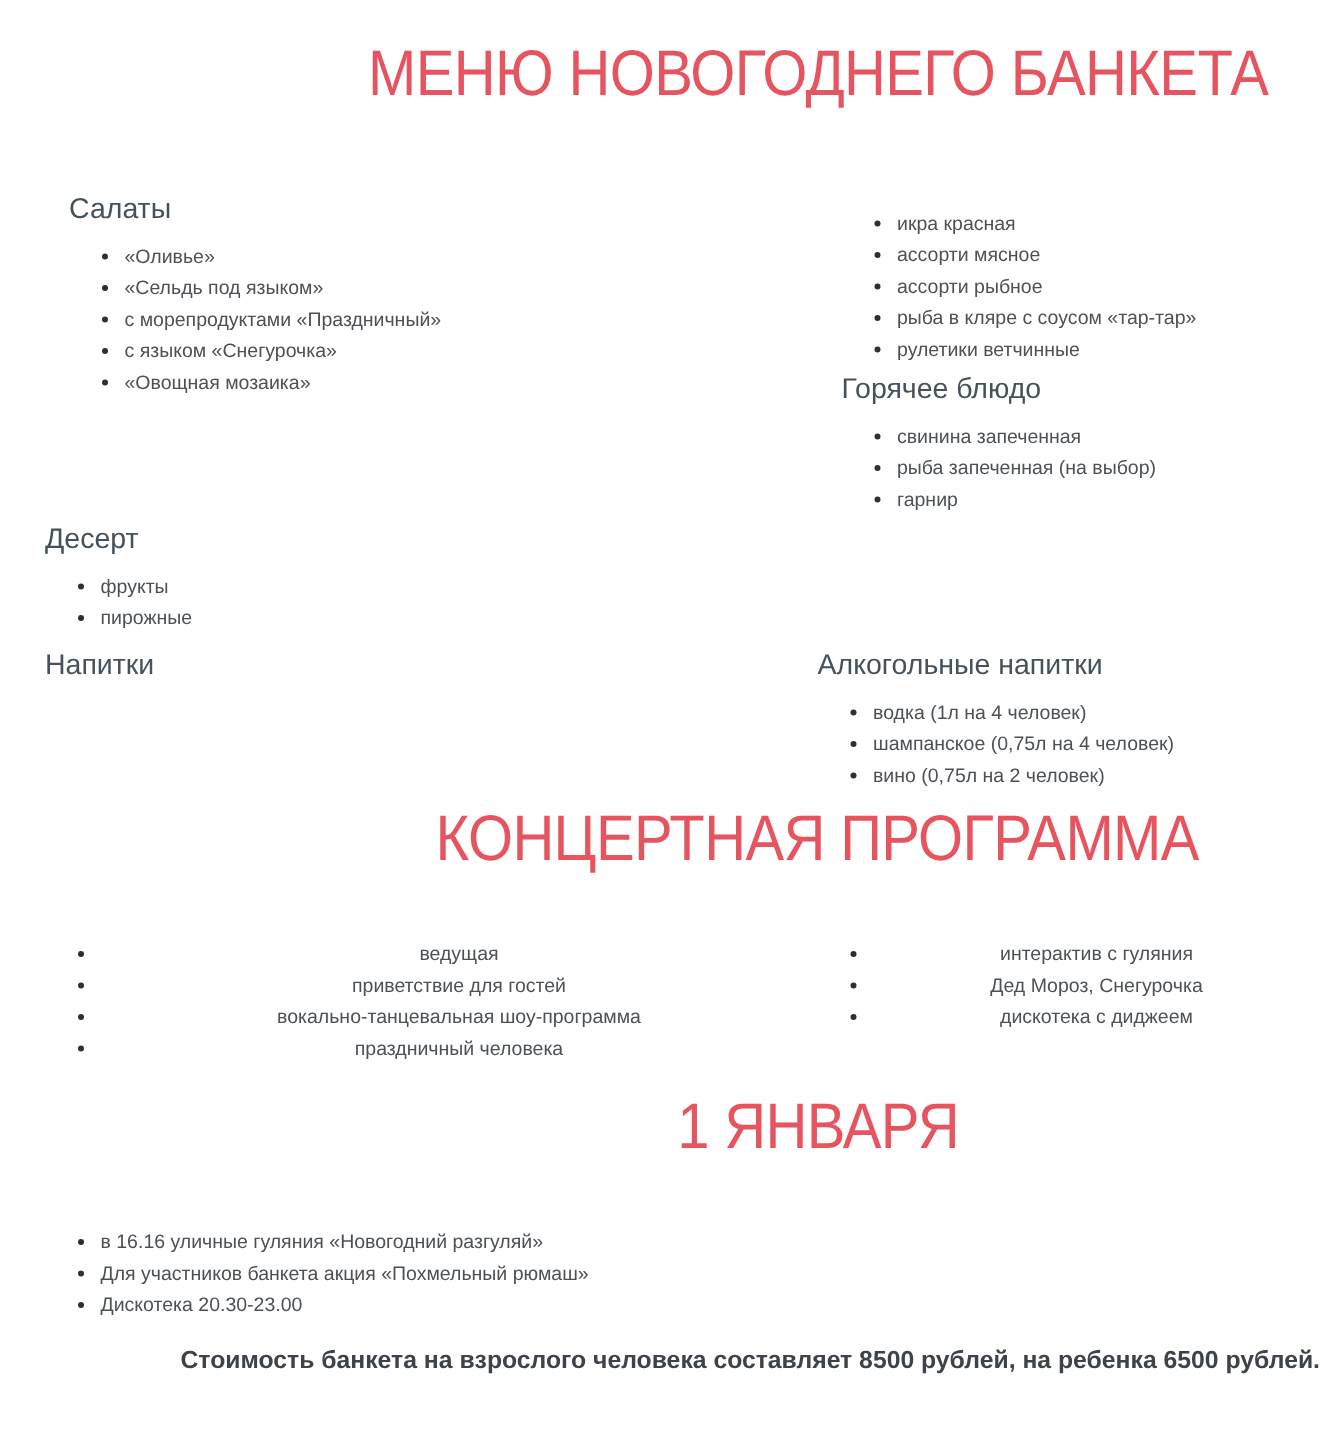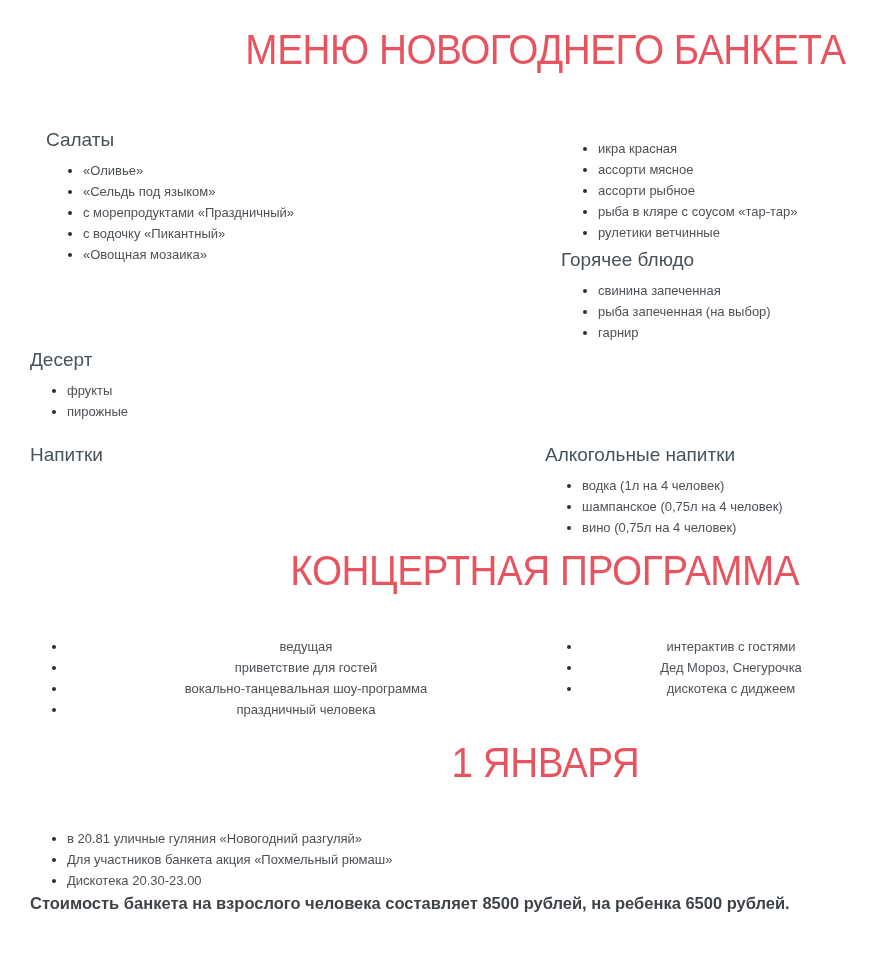--- a/index.html
+++ b/index.html
@@ -32,21 +32,21 @@
   }
   .title-main    { margin-top: 26px; }
   .title-concert { margin-top: 3px; }
   .title-january { margin-top: 19px; }
 
   
   .row { display: flex; }
   .col-left  { width: 515px; flex: 0 0 515px; }
   .col-right { flex: 1; min-width: 0; }
   .row-menu-1 { margin-top: 57px; margin-left: 16px; }
-  .row-drinks { margin-top: 16px; }
+  .row-drinks { margin-top: 5px; }
 
   
   h3 {
     font-size: 19px;
     line-height: 22px;
     font-weight: 400;
     color: var(--heading, #46525b);
   }
 
   
@@ -59,41 +59,43 @@
     font-size: 13px;
     line-height: 21px;
     color: var(--text, #4c5156);
   }
   li::marker { color: var(--bullet, #2f2f2f); }
 
   .row-concert ul { margin: 43px 0 0; text-align: center; }
   .january-list   { margin: 43px 0 0; }
 
   .price-note {
+    margin-top: 15px;
     font-size: 16.5px;
     line-height: 24px;
     font-weight: 700;
     color: var(--price, #3d4349);
+    text-align: right;
   }
 </style>
 </head>
 <body>
 
 <div class="page">
 
   <h1 class="accent-title title-main"><span class="condensed">МЕНЮ НОВОГОДНЕГО БАНКЕТА</span></h1>
 
   <div class="row row-menu-1">
     <div class="col-left">
       <h3>Салаты</h3>
       <ul>
           <li>«Оливье»</li>
           <li>«Сельдь под языком»</li>
           <li>с морепродуктами «Праздничный»</li>
-          <li>с водочку «Пикантный»</li>
+          <li>с языком «Снегурочка»</li>
           <li>«Овощная мозаика»</li>
         </ul>
     </div>
     <div class="col-right">
       <ul>
           <li>икра красная</li>
           <li>ассорти мясное</li>
           <li>ассорти рыбное</li>
           <li>рыба в кляре с соусом «тар-тар»</li>
           <li>рулетики ветчинные</li>
@@ -119,48 +121,48 @@
 
   <div class="row row-drinks">
     <div class="col-left">
       <h3>Напитки</h3>
     </div>
     <div class="col-right">
       <h3>Алкогольные напитки</h3>
       <ul>
           <li>водка (1л на 4 человек)</li>
           <li>шампанское (0,75л на 4 человек)</li>
-          <li>вино (0,75л на 4 человек)</li>
+          <li>вино (0,75л на 2 человек)</li>
         </ul>
     </div>
   </div>
 
   <h1 class="accent-title title-concert"><span class="condensed">КОНЦЕРТНАЯ ПРОГРАММА</span></h1>
 
   <div class="row row-concert">
     <div class="col-left">
       <ul>
           <li>ведущая</li>
           <li>приветствие для гостей</li>
           <li>вокально-танцевальная шоу-программа</li>
           <li>праздничный человека</li>
         </ul>
     </div>
     <div class="col-right">
       <ul>
-          <li>интерактив с гостями</li>
+          <li>интерактив с гуляния</li>
           <li>Дед Мороз, Снегурочка</li>
           <li>дискотека с диджеем</li>
         </ul>
     </div>
   </div>
 
   <h1 class="accent-title title-january"><span class="condensed">1 ЯНВАРЯ</span></h1>
 
   <ul class="january-list">
-      <li>в 20.81 уличные гуляния «Новогодний разгуляй»</li>
+      <li>в 16.16 уличные гуляния «Новогодний разгуляй»</li>
       <li>Для участников банкета акция «Похмельный рюмаш»</li>
       <li>Дискотека 20.30-23.00</li>
     </ul>
 
   <p class="price-note">Стоимость банкета на взрослого человека составляет 8500 рублей, на ребенка 6500 рублей.</p>
 
 </div>
 
 </body></html>

